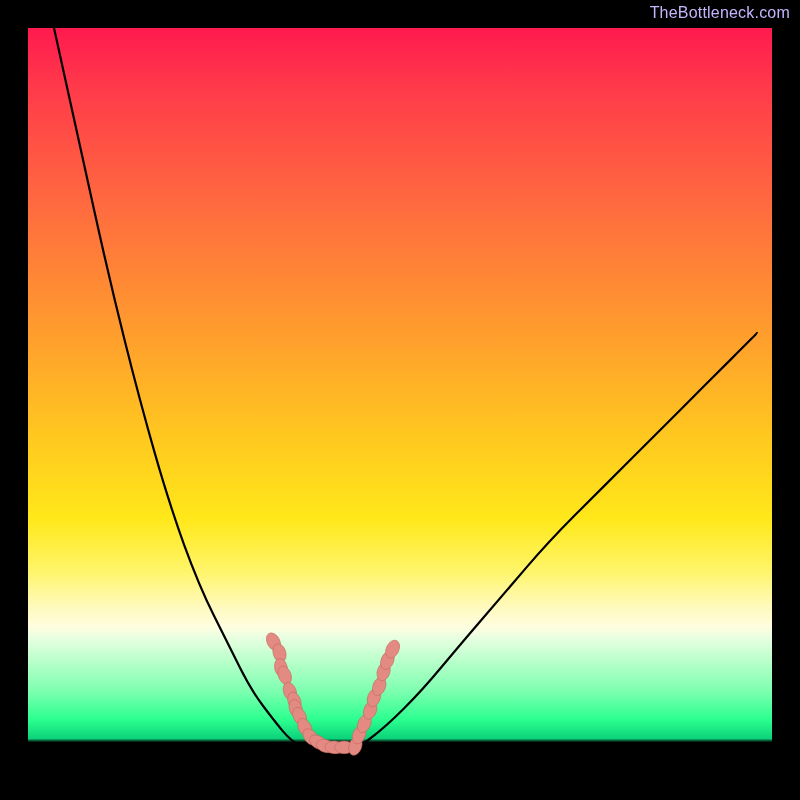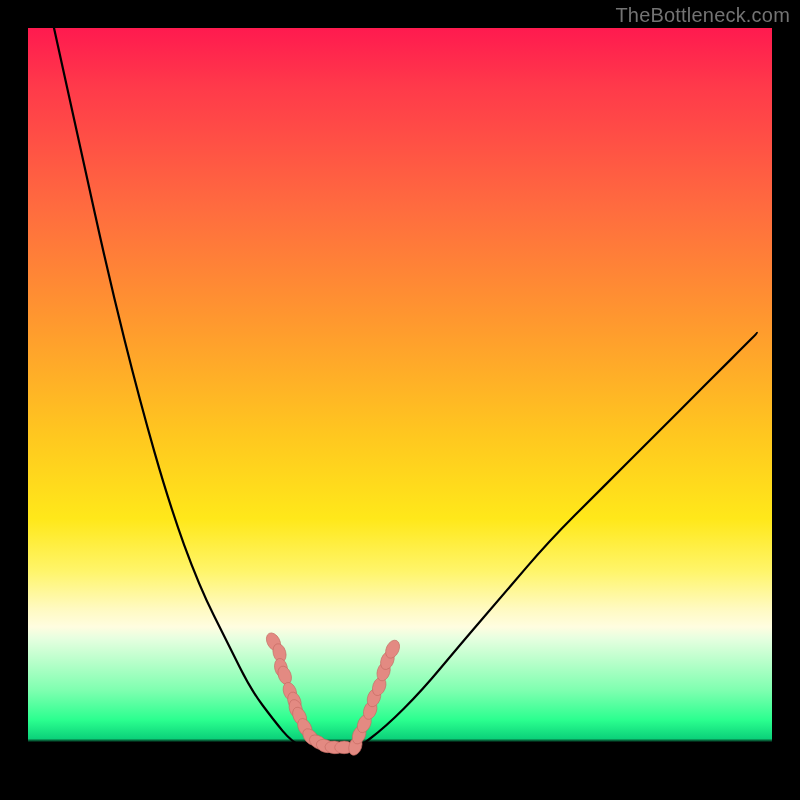--- a/index.html
+++ b/index.html
@@ -42,23 +42,23 @@
       #2bff8f 93%,
       #0cd27a 95.5%,
       #000000 96%,
       #000000 100%
     );
   }
   .watermark {
     position: absolute;
     top: 4px;
     right: 10px;
-    font-size: 20px;
+    font-size: 16px;
     font-weight: 500;
-    color: #737373;
+    color: #c4b5fd;
     letter-spacing: 0.2px;
     user-select: none;
   }
   svg.curves {
     position: absolute;
     left: 0;
     top: 0;
     width: 744px;
     height: 744px;
     overflow: visible;

